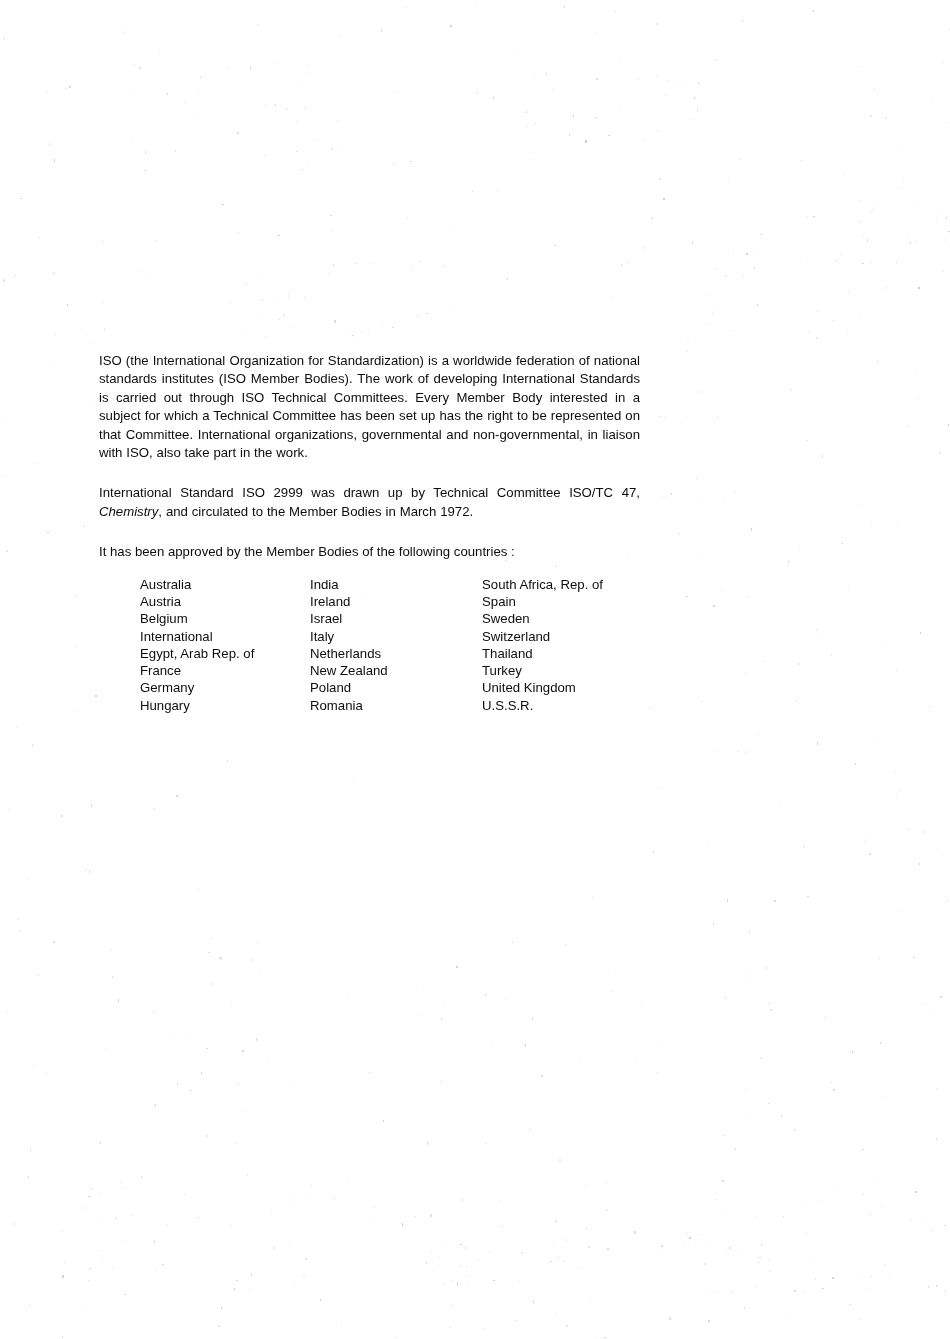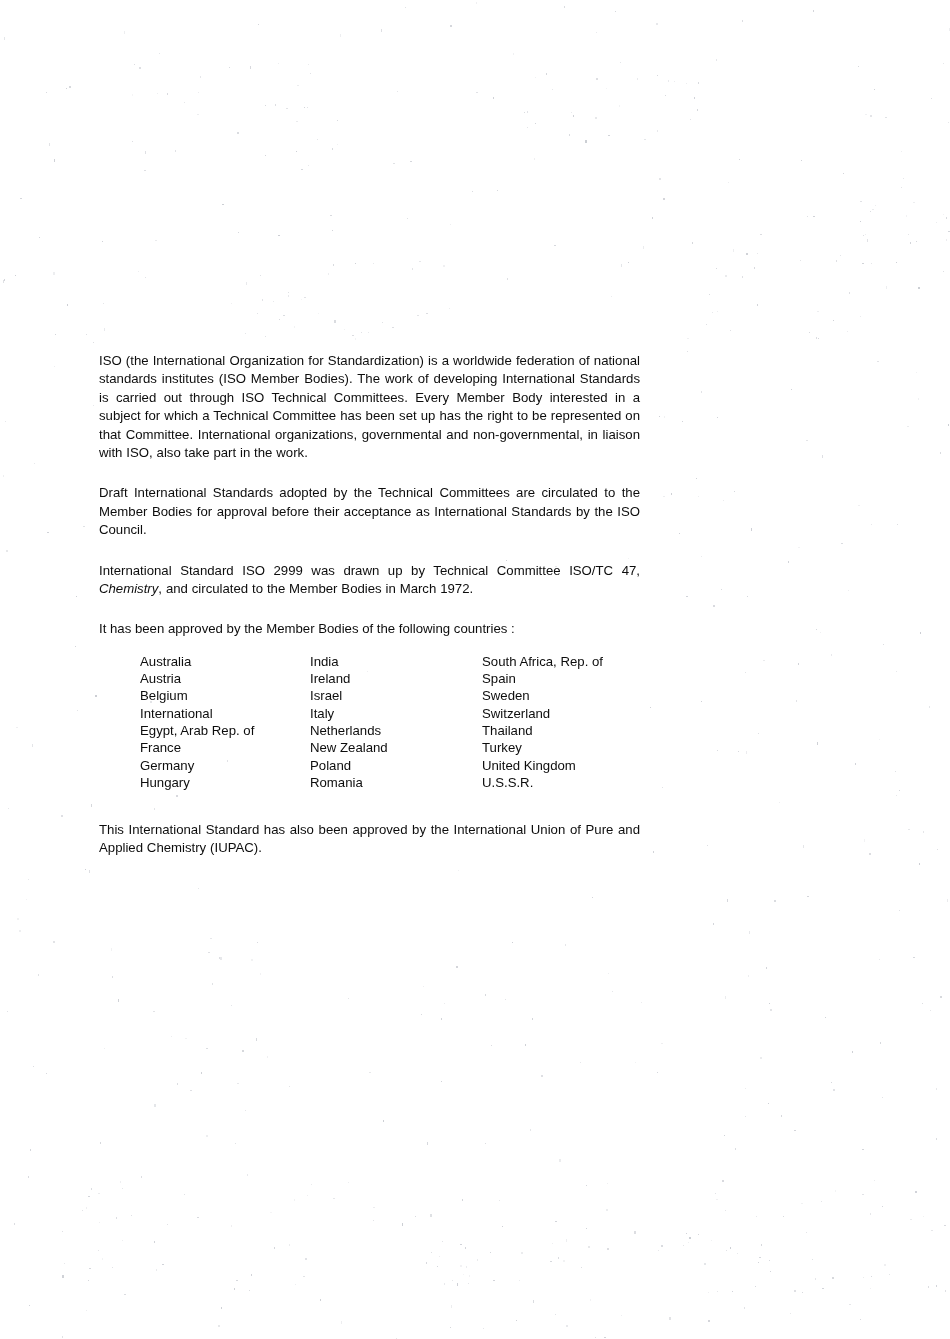--- a/index.html
+++ b/index.html
@@ -719,21 +719,20 @@
       <i style="left: 698px; top: 82px; width: 1px; height: 2px; opacity: 0.54;"></i>
       <i style="left: 606px; top: 88px; width: 1px; height: 1px; opacity: 0.17;"></i>
       <i style="left: 571px; top: 112px; width: 1px; height: 1px; opacity: 0.31;"></i>
     </div>
 
   <div id="content">
 
 
     <p class="para">ISO (the International Organization for Standardization) is a worldwide federation of national standards institutes (ISO Member Bodies). The work of developing International Standards is carried out through ISO Technical Committees. Every Member Body interested in a subject for which a Technical Committee has been set up has the right to be represented on that Committee. International organizations, governmental and non-governmental, in liaison with ISO, also take part in the work.</p>
 
-    <p class="para">Draft International Standards adopted by the Technical Committees are circulated to the Member Bodies for approval before their acceptance as International Standards by the ISO Council.</p>
 
     <p class="para"><span>International Standard ISO 2999 was drawn up by Technical Committee ISO/TC 47, </span><i>Chemistry</i><span>, and circulated to the Member Bodies in March 1972.</span></p>
 
     <p class="intro-line">It has been approved by the Member Bodies of the following countries :</p>
 
     <div class="countries">
 
       <div class="col col-1">
         <div>Australia</div>
         <div>Austria</div>
@@ -762,19 +761,18 @@
         <div>Israel</div>
         <div>Italy</div>
         <div>Netherlands</div>
         <div>New Zealand</div>
         <div>Poland</div>
         <div>Romania</div>
       </div>
 
     </div>
 
-    <p class="para">This International Standard has also been approved by the International Union of Pure and Applied Chemistry (IUPAC).</p>
 
 
   </div>
 
 
 </div>
 
 </body></html>

